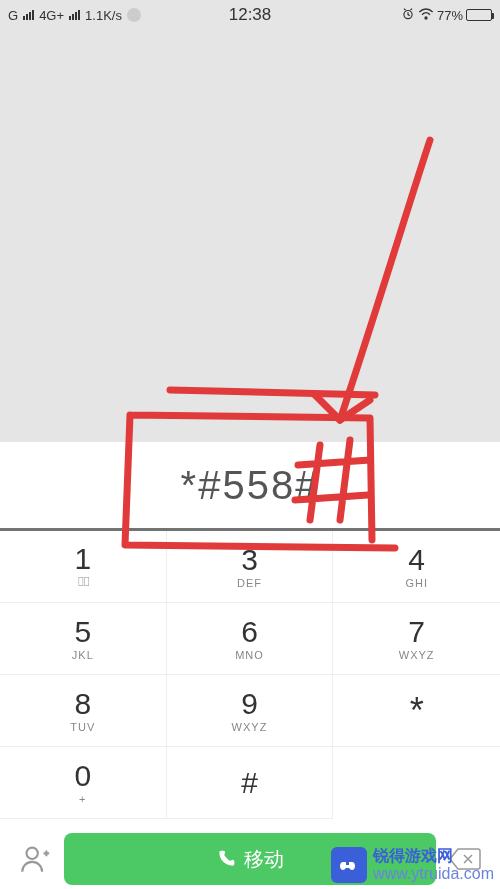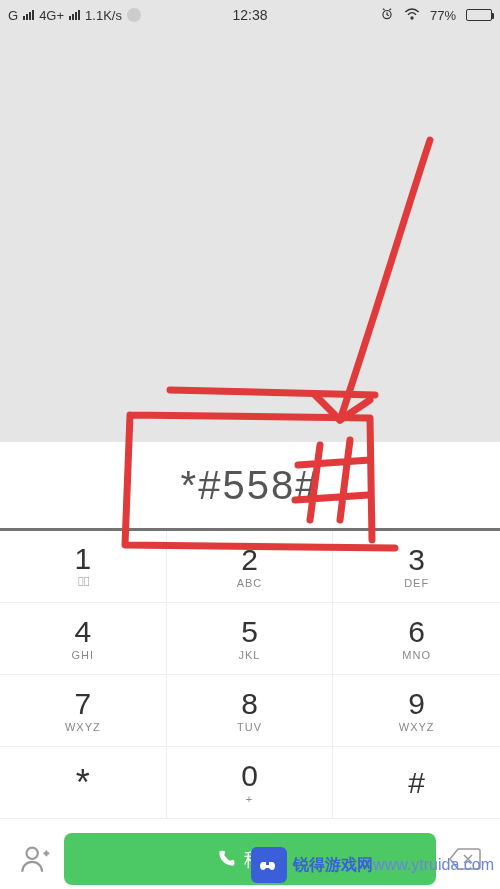--- a/index.html
+++ b/index.html
@@ -15,22 +15,22 @@
       height: 30px;
       background: #e5e5e5;
       display: flex;
       align-items: center;
       padding: 0 8px;
       font-size: 13px;
       color: #333;
       justify-content: space-between;
     }
     .status-left { display: flex; align-items: center; gap: 5px; }
-    .status-center { position: absolute; left: 50%; transform: translateX(-50%); font-size: 14px; }
-    .status-right { display: flex; align-items: center; gap: 10px; text-align: center; }
+    .status-center { position: absolute; left: 50%; transform: translateX(-50%); font-size: 17px; }
+    .status-right { display: flex; align-items: center; gap: 3px; text-align: center; }
     .signal-bars { display: inline-flex; gap: 1px; align-items: flex-end; }
     .signal-bars span { width: 2px; background: #333; display: inline-block; }
     .signal-bars span:nth-child(1){height:4px}
     .signal-bars span:nth-child(2){height:6px}
     .signal-bars span:nth-child(3){height:8px}
     .signal-bars span:nth-child(4){height:10px}
     .battery {
       width: 26px; height: 12px; border: 1px solid #333; border-radius: 2px;
       position: relative; display: inline-block;
     }
@@ -115,21 +115,21 @@
       display: flex;
       align-items: center;
       gap: 6px;
       color: #3a5fd9;
       font-weight: bold;
     }
     .watermark-icon {
       width: 36px; height: 36px; background: #3a5fd9; border-radius: 6px;
       display:flex;align-items:center;justify-content:center;
     }
-    .watermark-text { display:flex; line-height:1.1;}
+    .watermark-text { display:flex; flex-direction:column; line-height:1.1;}
     .watermark-main { font-size: 16px; }
     .watermark-sub { font-size: 16px; color:#6a84dd; font-weight:normal;}
   </style>
 </head>
 <body>
 
 <div class="status-bar">
   <div class="status-left">
     <span>G</span>
     <span class="signal-bars">
@@ -174,24 +174,20 @@
 <div class="dial-display">
   <span>*#558#</span>
 </div>
 
 <div class="keypad">
   <div class="key">
     <span class="key-digit">1</span>
     <span class="key-voicemail">⌷⌷</span>
   </div>
   <div class="key">
-    <span class="key-digit">2</span>
-    <span class="key-sub">ABC</span>
-  </div>
-  <div class="key">
     <span class="key-digit">3</span>
     <span class="key-sub">DEF</span>
   </div>
   <div class="key">
     <span class="key-digit">4</span>
     <span class="key-sub">GHI</span>
   </div>
   <div class="key">
     <span class="key-digit">5</span>
     <span class="key-sub">JKL</span>

